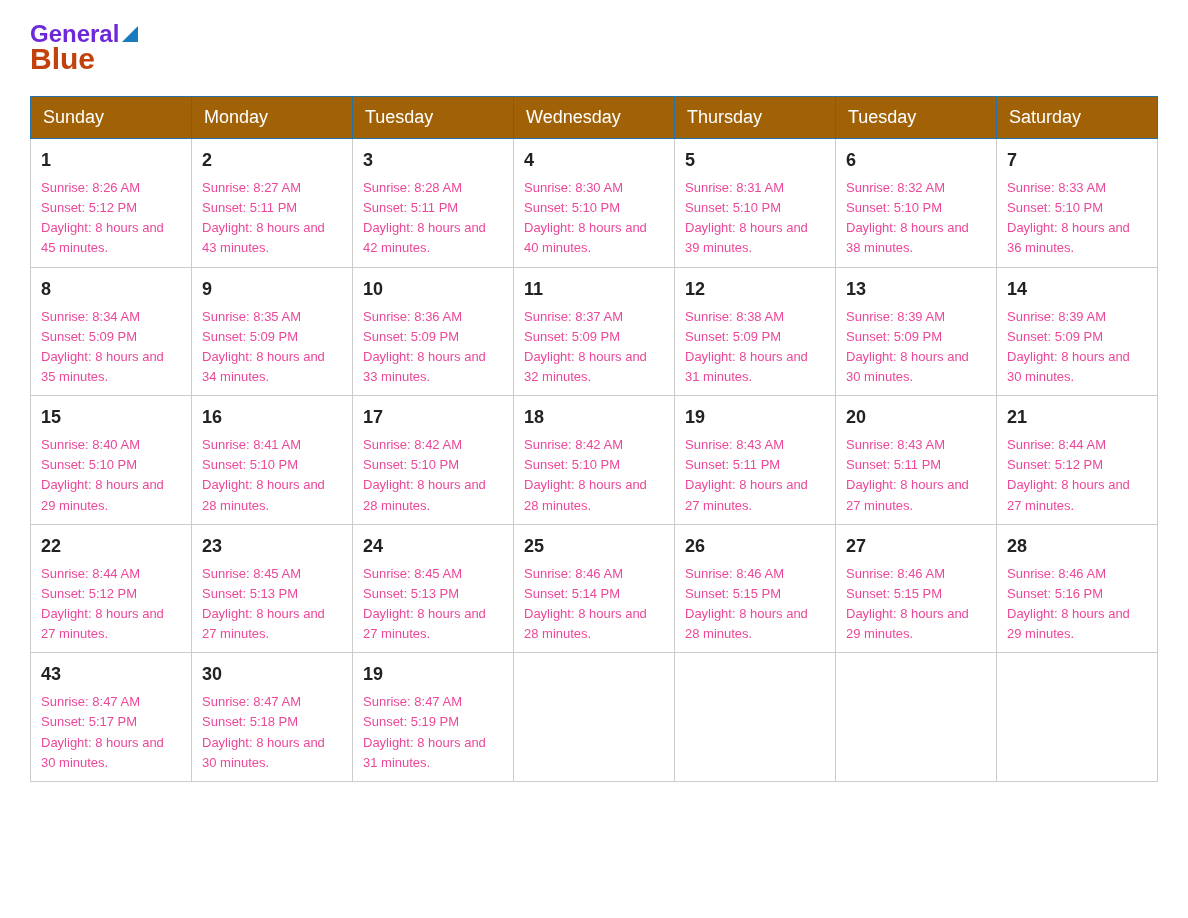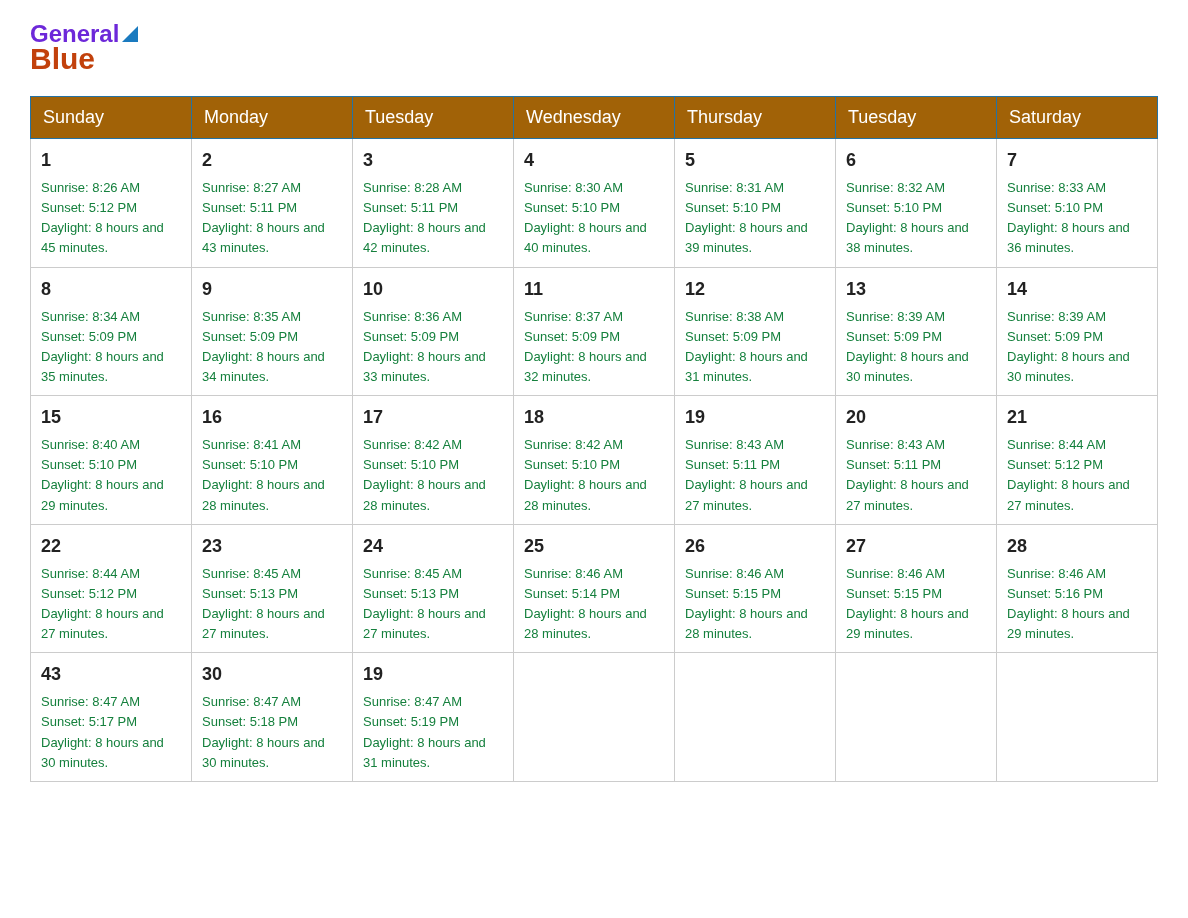--- a/index.html
+++ b/index.html
@@ -56,21 +56,21 @@
     }
     .day-number {
       font-size: 18px;
       font-weight: bold;
       color: #222;
       display: block;
       margin-bottom: 4px;
     }
     .day-info {
       font-size: 13px;
-      color: #15803d;
+      color: #ec4899;
       line-height: 1.55;
     }
     .empty-cell {
       background: #fff;
     }
     .logo-wrapper {
       display: flex;
       flex-direction: column;
       align-items: flex-start;
     }

